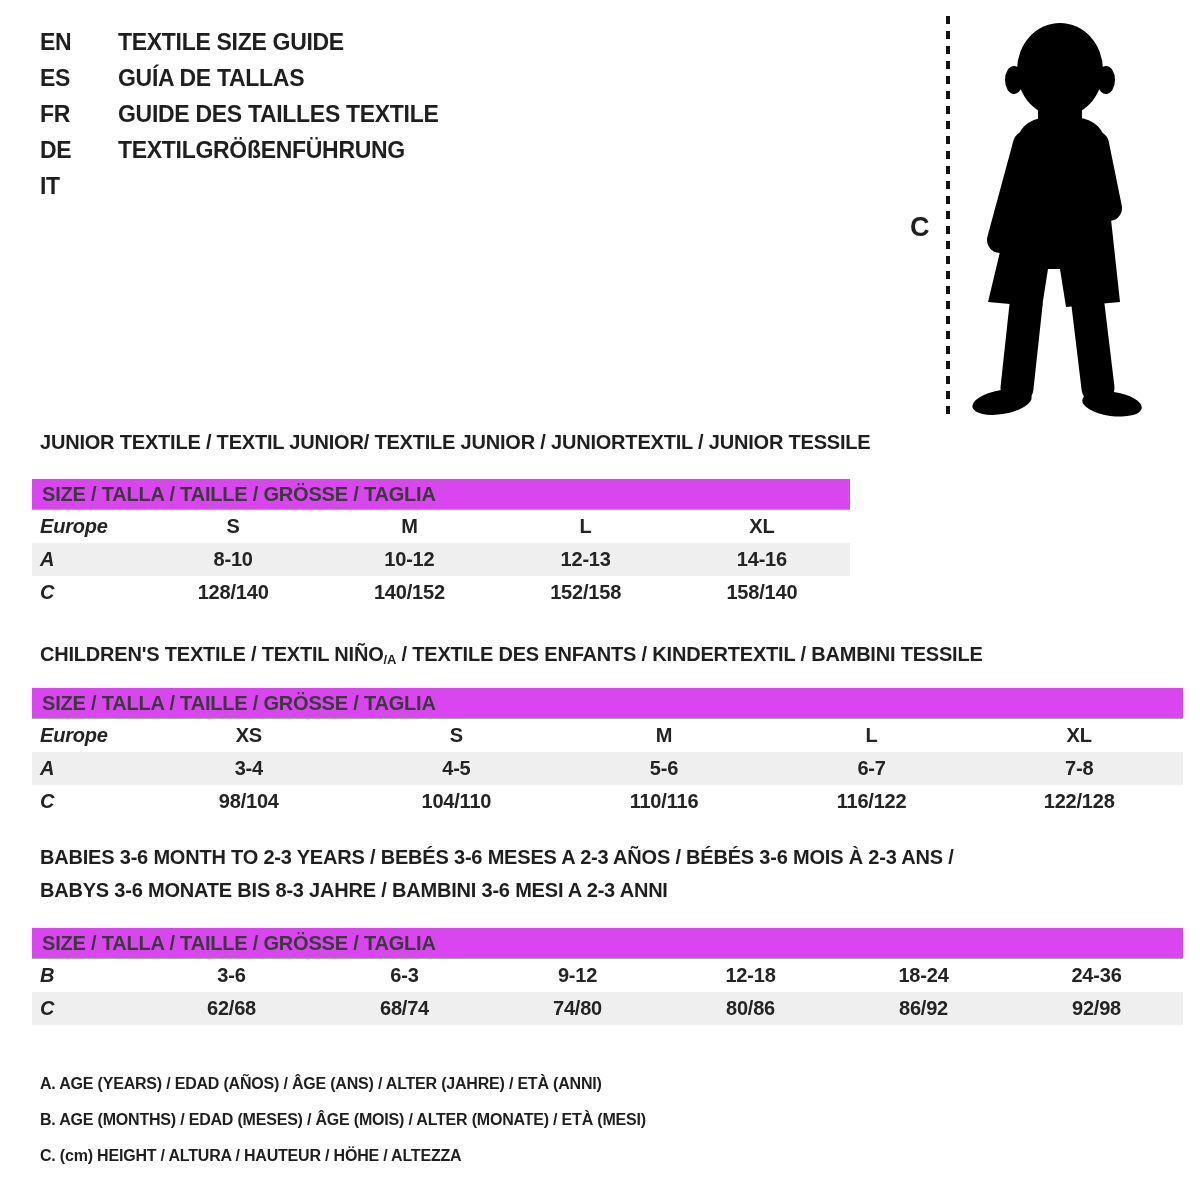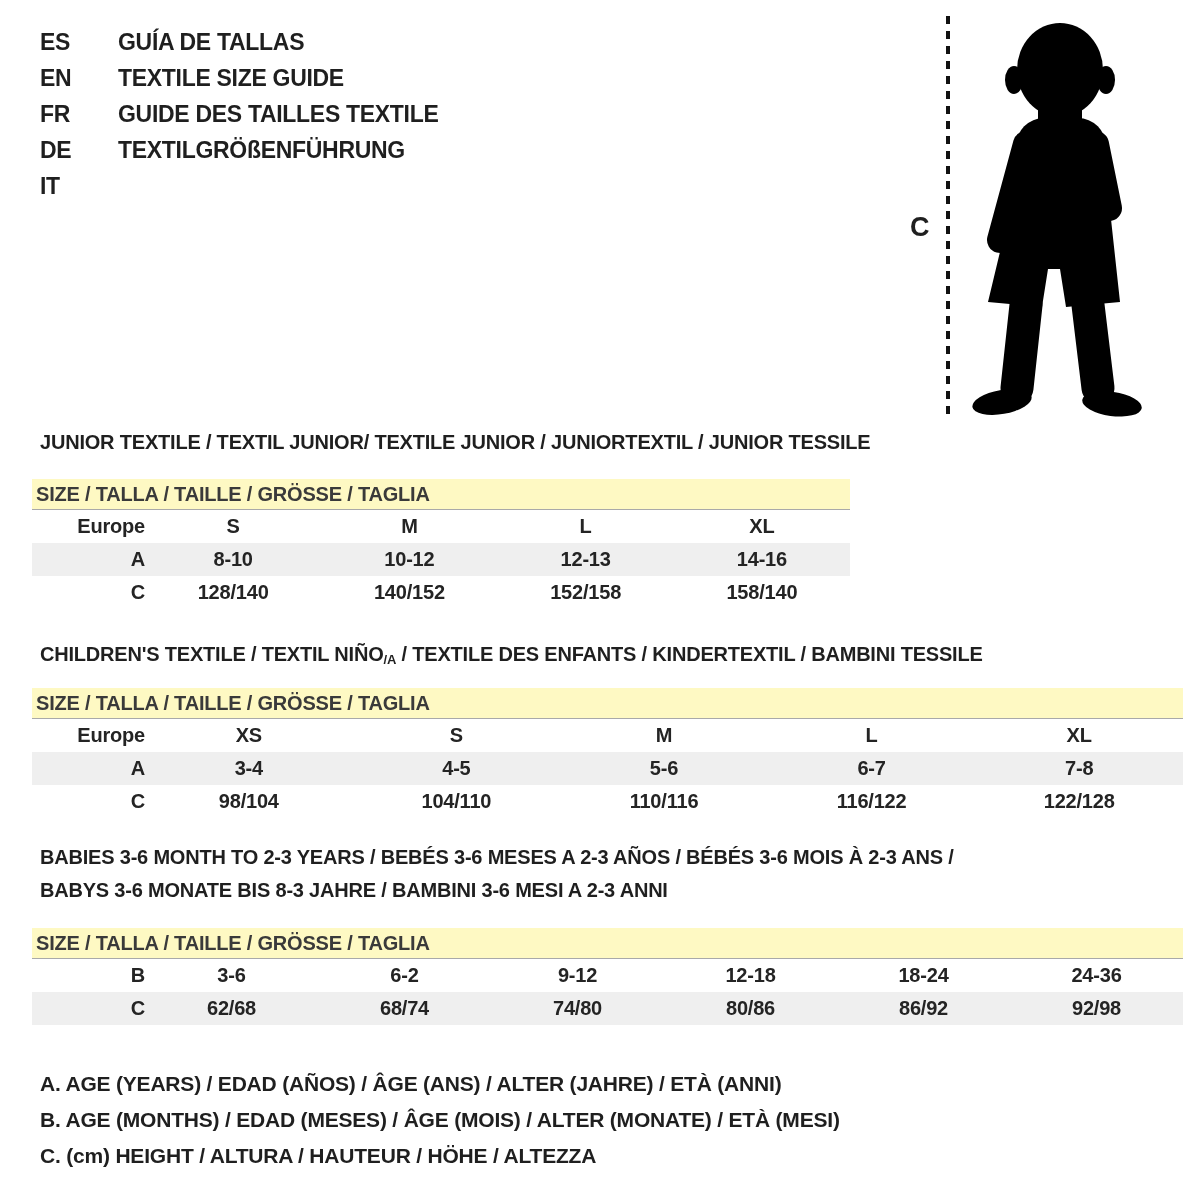--- a/index.html
+++ b/index.html
@@ -26,51 +26,51 @@
   .toddler-svg { position:absolute; left:962px; top:12px; width:180px; height:408px; }
 
   
   .heading { position:absolute; left:40px; font-size:20px; letter-spacing:-0.2px; white-space:nowrap; }
   .heading .sub { font-size:13px; position:relative; top:3px; }
 
   
   .table-block { position:absolute; left:32px; }
   .size-bar {
     height:31px; line-height:31px;
-    background:#fef9c3; color:#3a3a3a;
+    background:#d946ef; color:#3a3a3a;
     font-size:20px; letter-spacing:-0.2px;
-    padding-left:4px;
+    padding-left:10px;
     border-bottom:1px solid #a9a9a9;
     white-space:nowrap;
   }
   table.size-table { width:100%; border-collapse:collapse; table-layout:fixed; }
   table.size-table td {
     height:33px; padding:0;
     text-align:center; vertical-align:middle;
     font-size:20px; font-weight:700; letter-spacing:-0.2px;
     color:#242424;
   }
-  table.size-table td.rowlabel { text-align:right; padding-left:8px; }
+  table.size-table td.rowlabel { text-align:left; padding-left:8px;font-style:italic; }
   table.size-table tr.shaded { background:#efefef; }
 
   
   .legend-block { position:absolute; left:40px; top:1066px; }
-  .legend-line { font-size:21px; line-height:36px; letter-spacing:-0.2px; white-space:nowrap; }
+  .legend-line { font-size:16px; line-height:36px; letter-spacing:-0.2px; white-space:nowrap; }
 </style>
 </head>
 <body>
 
 <div class="lang-block">
   <div class="lang-row">
+    <span class="lang-code">EN</span>
+    <span class="lang-label">TEXTILE SIZE GUIDE</span>
+  </div>
+  <div class="lang-row">
     <span class="lang-code">ES</span>
     <span class="lang-label">GUÍA DE TALLAS</span>
-  </div>
-  <div class="lang-row">
-    <span class="lang-code">EN</span>
-    <span class="lang-label">TEXTILE SIZE GUIDE</span>
   </div>
   <div class="lang-row">
     <span class="lang-code">FR</span>
     <span class="lang-label">GUIDE DES TAILLES TEXTILE</span>
   </div>
   <div class="lang-row">
     <span class="lang-code">DE</span>
     <span class="lang-label">TEXTILGRÖßENFÜHRUNG</span>
   </div>
   <div class="lang-row">
@@ -186,21 +186,21 @@
         <col>
         <col>
         <col>
         <col>
         <col>
       </colgroup>
       <tbody>
         <tr>
           <td class="rowlabel">B</td>
           <td>3-6</td>
-          <td>6-2</td>
+          <td>6-3</td>
           <td>9-12</td>
           <td>12-18</td>
           <td>18-24</td>
           <td>24-36</td>
         </tr>
         <tr class="shaded">
           <td class="rowlabel">C</td>
           <td>62/68</td>
           <td>68/74</td>
           <td>74/80</td>

